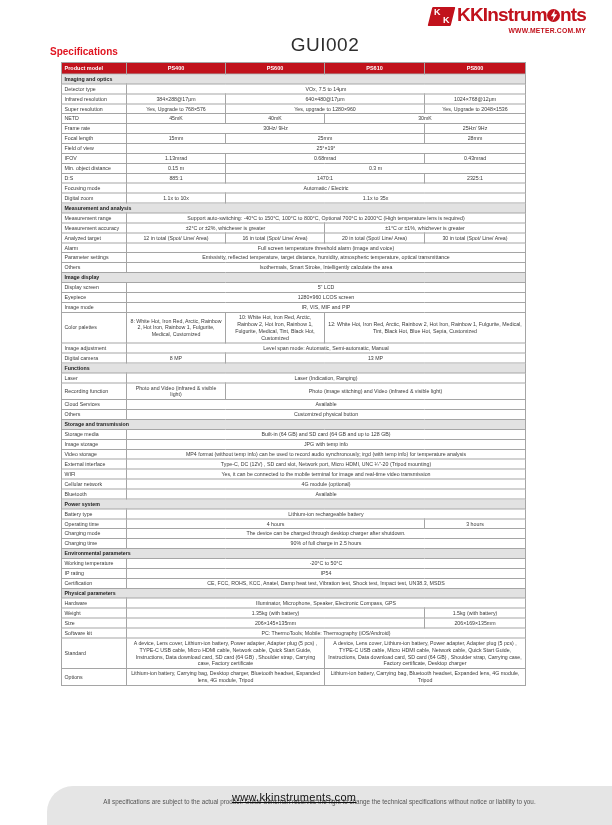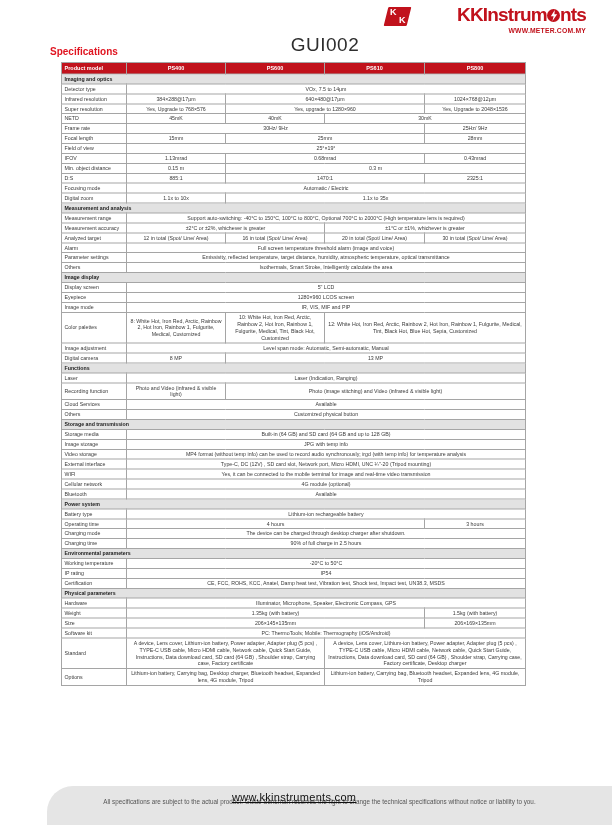--- a/index.html
+++ b/index.html
@@ -16,21 +16,21 @@
     position:relative; margin:2px 4px 0 0; border-radius:1px;
   }
   .badge .k1, .badge .k2 {
     position:absolute; color:#fff; font-weight:bold; font-size:9px; line-height:9px;
     transform:skewX(14deg);
   }
   .badge .k1 { top:1px; left:3px; }
   .badge .k2 { bottom:1px; right:3px; }
   .wordmark {
     color:#c1121c; font-weight:bold; font-size:19px; line-height:20px;
-    letter-spacing:-0.8px; white-space:nowrap;margin-left:44px;
+    letter-spacing:-0.8px; white-space:nowrap;
   }
   .e-circle {
     display:inline-block; width:13px; height:13px; border-radius:50%;
     background:#c1121c; position:relative; vertical-align:-1px;
   }
   .e-circle svg { position:absolute; left:3px; top:1px; }
   .logo-url { color:#c1121c; font-size:6.8px; font-weight:bold; letter-spacing:0.2px; margin-top:1px; }
   
   .title {
     position:absolute; top:34px; left:0; width:650px; text-align:center;

